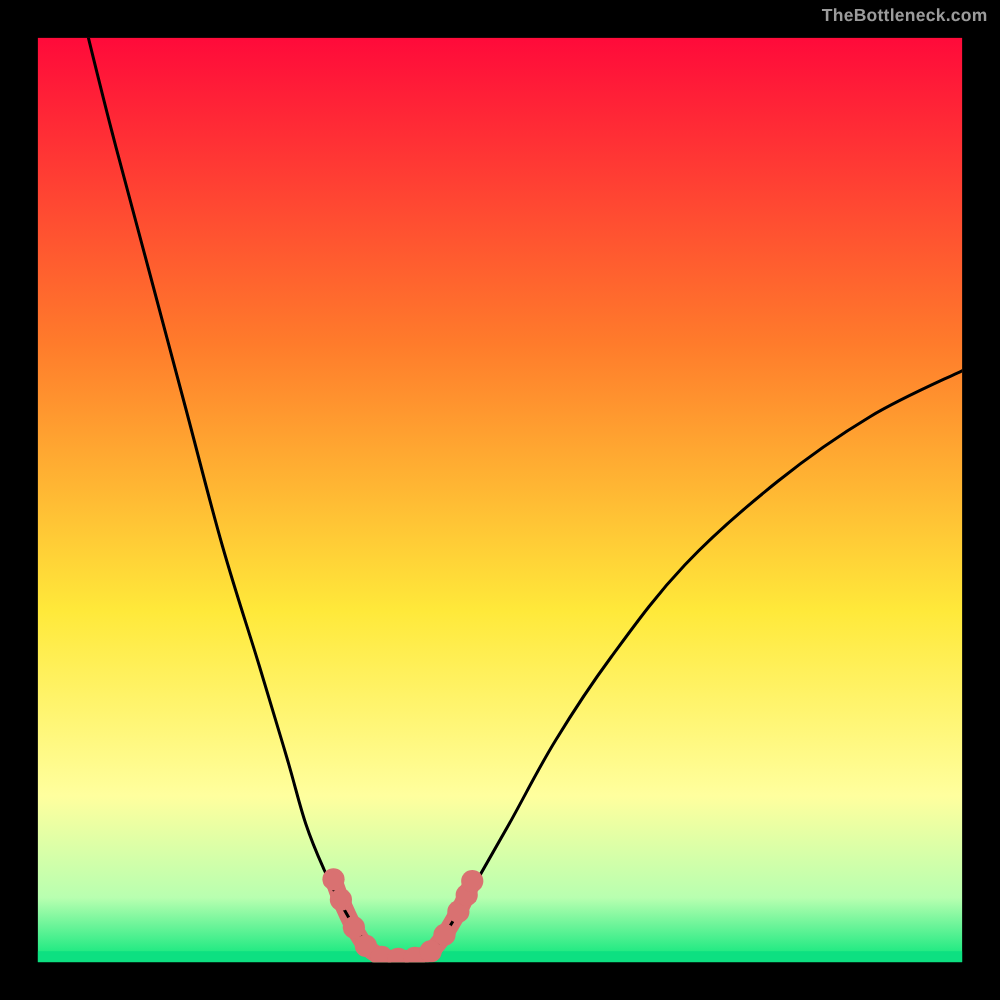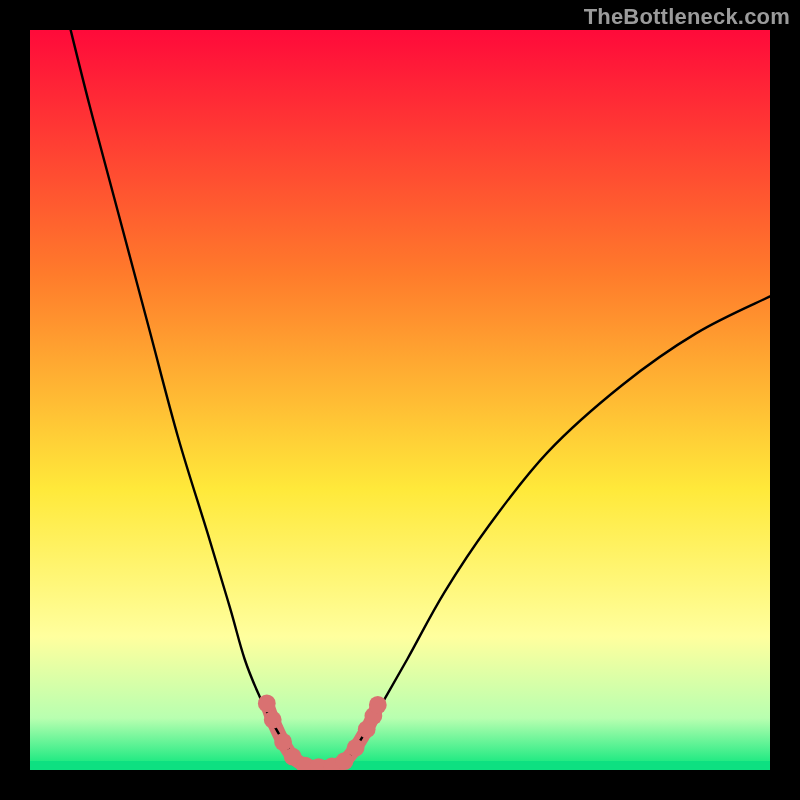--- a/index.html
+++ b/index.html
@@ -22,21 +22,21 @@
     top: 30px;
     width: 740px;
     height: 740px;
     overflow: hidden;
   }
   .watermark {
     position: absolute;
     top: 4px;
     right: 10px;
     font-family: Arial, Helvetica, sans-serif;
-    font-size: 22px;
+    font-size: 14px;
     font-weight: 600;
     color: #9b9b9b;
     letter-spacing: 0.2px;
   }
   svg {
     display: block;
   }
 </style>
 </head>
 <body>

